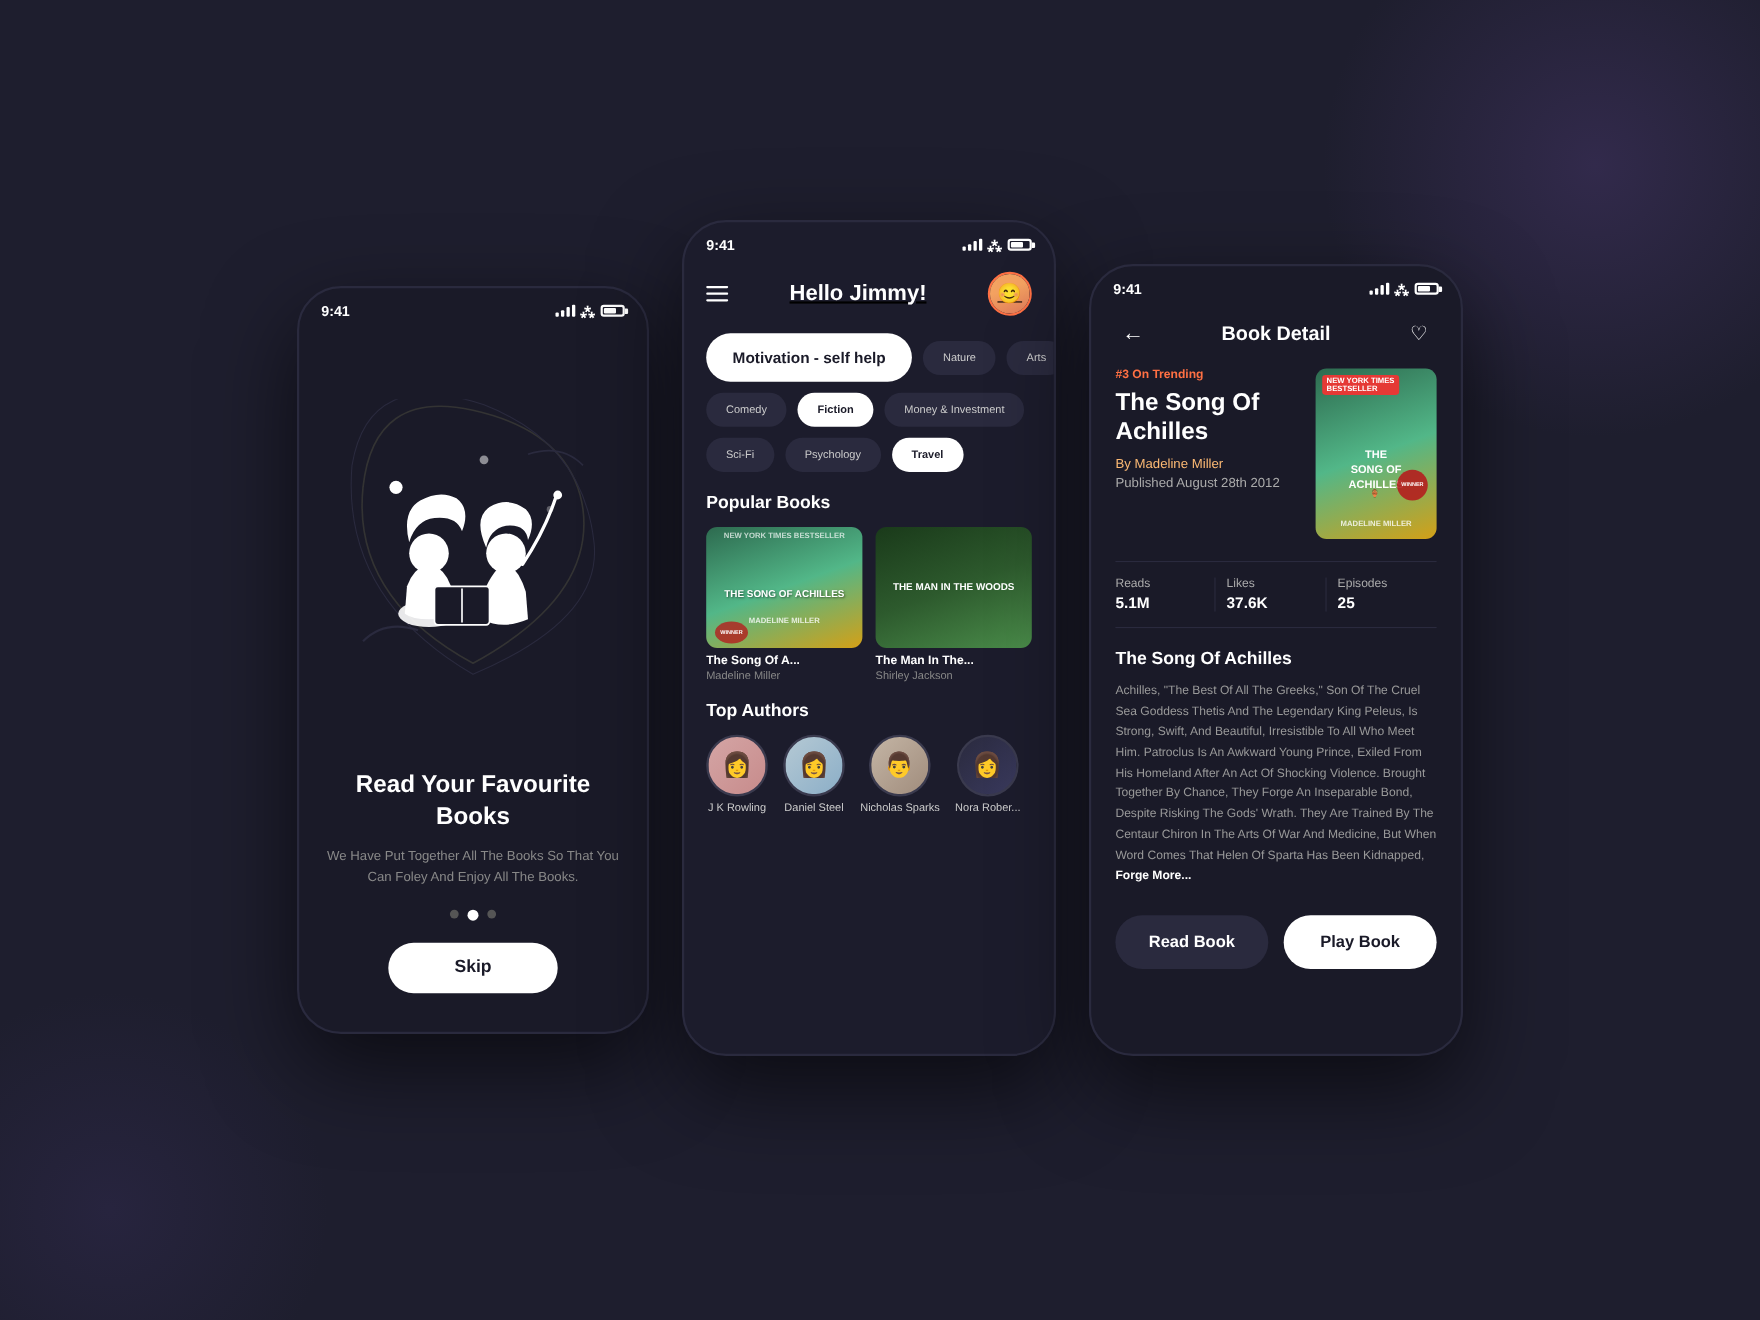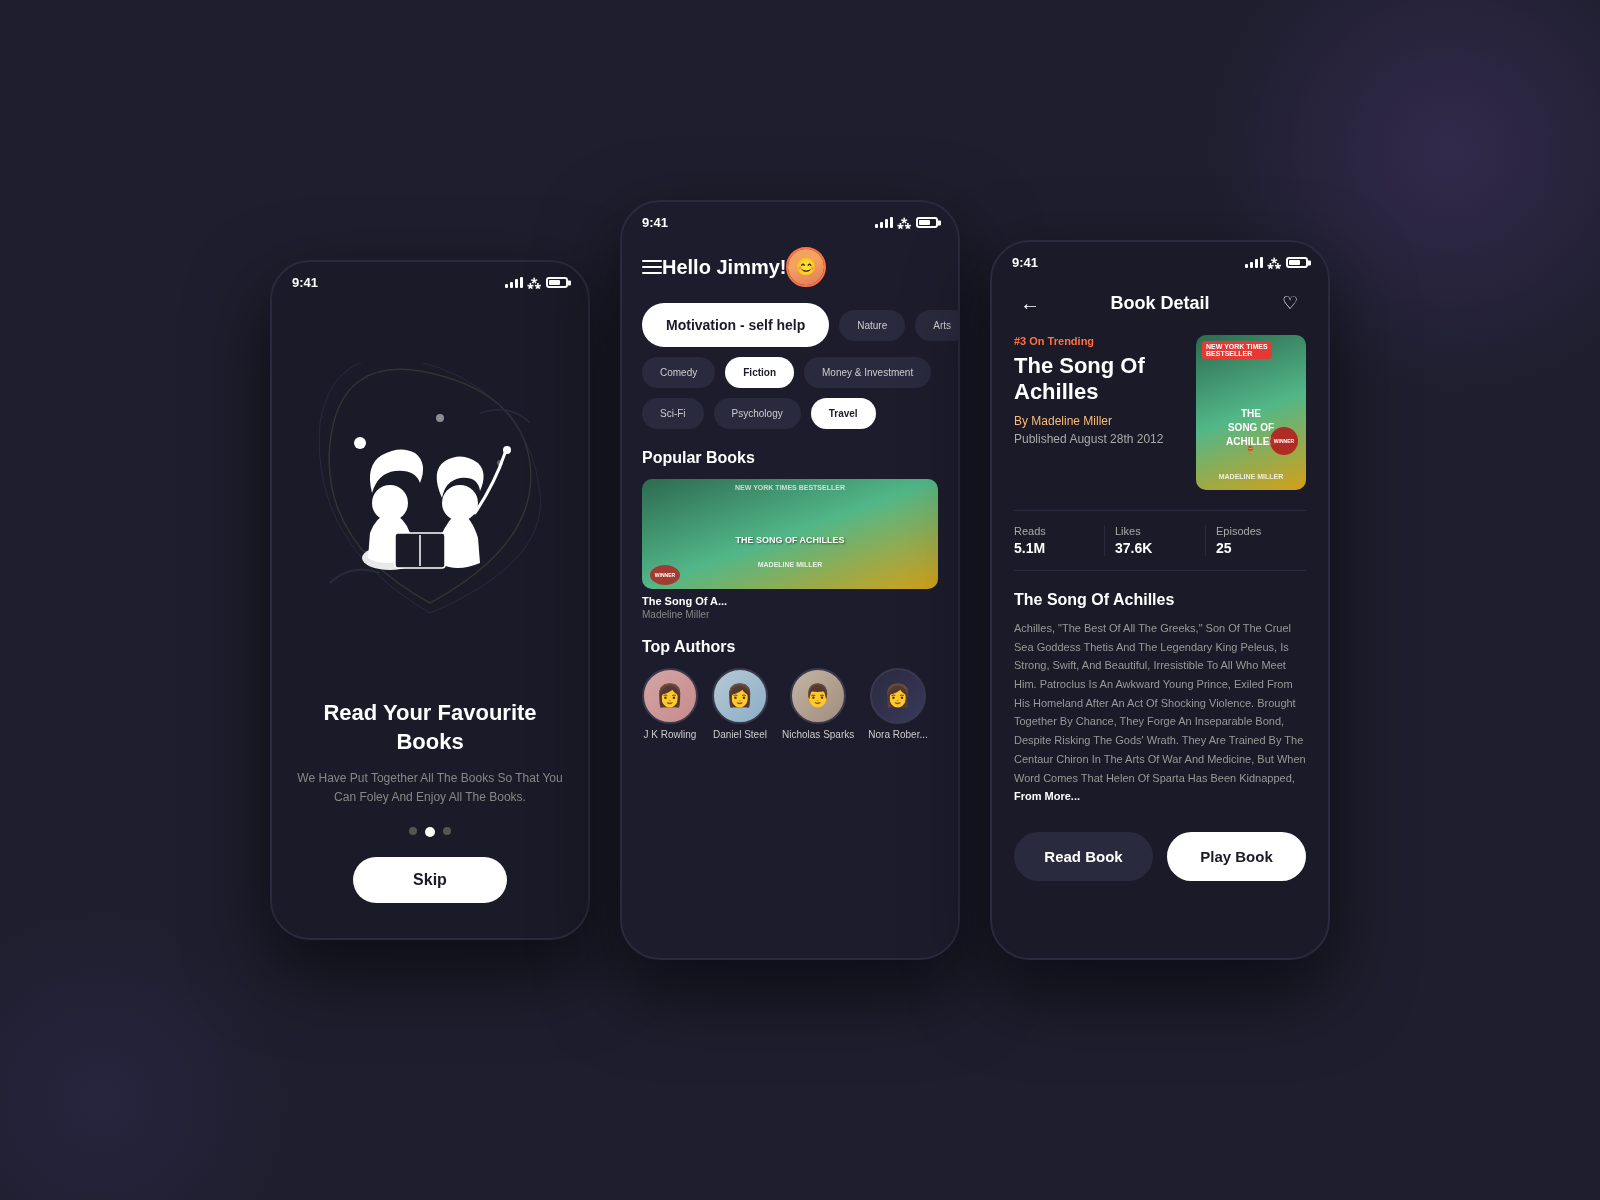--- a/index.html
+++ b/index.html
@@ -199,22 +199,24 @@
       cursor: pointer;
     }
 
     
     .home-content {
       padding: 0 20px;
       overflow: hidden;
     }
     .home-header {
       display: flex;
+      justify-content: space-between;
       align-items: center;
       padding: 10px 0 16px;
+      text-decoration: underline;
     }
     .hamburger {
       display: flex;
       flex-direction: column;
       gap: 4px;
       cursor: pointer;
     }
     .hamburger span {
       display: block;
       width: 20px;
@@ -675,20 +677,27 @@
             <div class="book-cover-text">
               <span style="font-size:7px; position:absolute; top:4px; left:4px; right:4px; text-align:center; opacity:0.7;">NEW YORK TIMES BESTSELLER</span>
               <div style="margin-top:14px; font-size:9px; font-weight:900; text-shadow: 1px 1px 2px rgba(0,0,0,0.5);">THE SONG OF ACHILLES</div>
               <div style="position:absolute; bottom:20px; font-size:7px; opacity:0.8;">MADELINE MILLER</div>
               <div style="position:absolute; bottom:4px; left:8px; width:30px; height:20px; background:rgba(180,30,30,0.8); border-radius:50%; display:flex; align-items:center; justify-content:center; font-size:5px; text-align:center;">WINNER</div>
             </div>
           </div>
           <div class="book-name">The Song Of A...</div>
           <div class="book-author">Madeline Miller</div>
         </div>
+        <div class="book-card">
+          <div class="book-cover book-cover-3">
+            <div class="book-cover-text" style="font-size:9px; font-weight:900;">THE MAN IN THE WOODS</div>
+          </div>
+          <div class="book-name">The Man In The...</div>
+          <div class="book-author">Shirley Jackson</div>
+        </div>
       </div>
 
       <div class="section-title">Top Authors</div>
       <div class="authors-row">
         <div class="author-item">
           <div class="author-avatar" style="background: linear-gradient(135deg, #d4a5a5, #c78b8b);">👩</div>
           <span class="author-name">J K Rowling</span>
         </div>
         <div class="author-item">
           <div class="author-avatar" style="background: linear-gradient(135deg, #b5c9d4, #8baec7);">👩</div>
@@ -759,21 +768,21 @@
         </div>
         <div class="stat-item">
           <div class="stat-label">Episodes</div>
           <div class="stat-value">25</div>
         </div>
       </div>
 
       <div class="description-title">The Song Of Achilles</div>
       <p class="description-text">
         <span>Achilles, "The Best Of All The Greeks," Son Of The Cruel Sea Goddess Thetis And The Legendary King Peleus, Is Strong, Swift, And Beautiful, Irresistible To All Who Meet Him. Patroclus Is An Awkward Young Prince, Exiled From His Homeland After An Act Of Shocking Violence. Brought Together By Chance, They Forge An Inseparable Bond, Despite Risking The Gods' Wrath. They Are Trained By The Centaur Chiron In The Arts Of War And Medicine, But When Word Comes That Helen Of Sparta Has Been Kidnapped,</span>
-        <span class="read-more">From More...</span>
+        <span class="read-more">Forge More...</span>
       </p>
 
       <div class="action-buttons">
         <button class="btn-read">Read Book</button>
         <button class="btn-play">Play Book</button>
       </div>
     </div>
   </div>
 
 </div>

